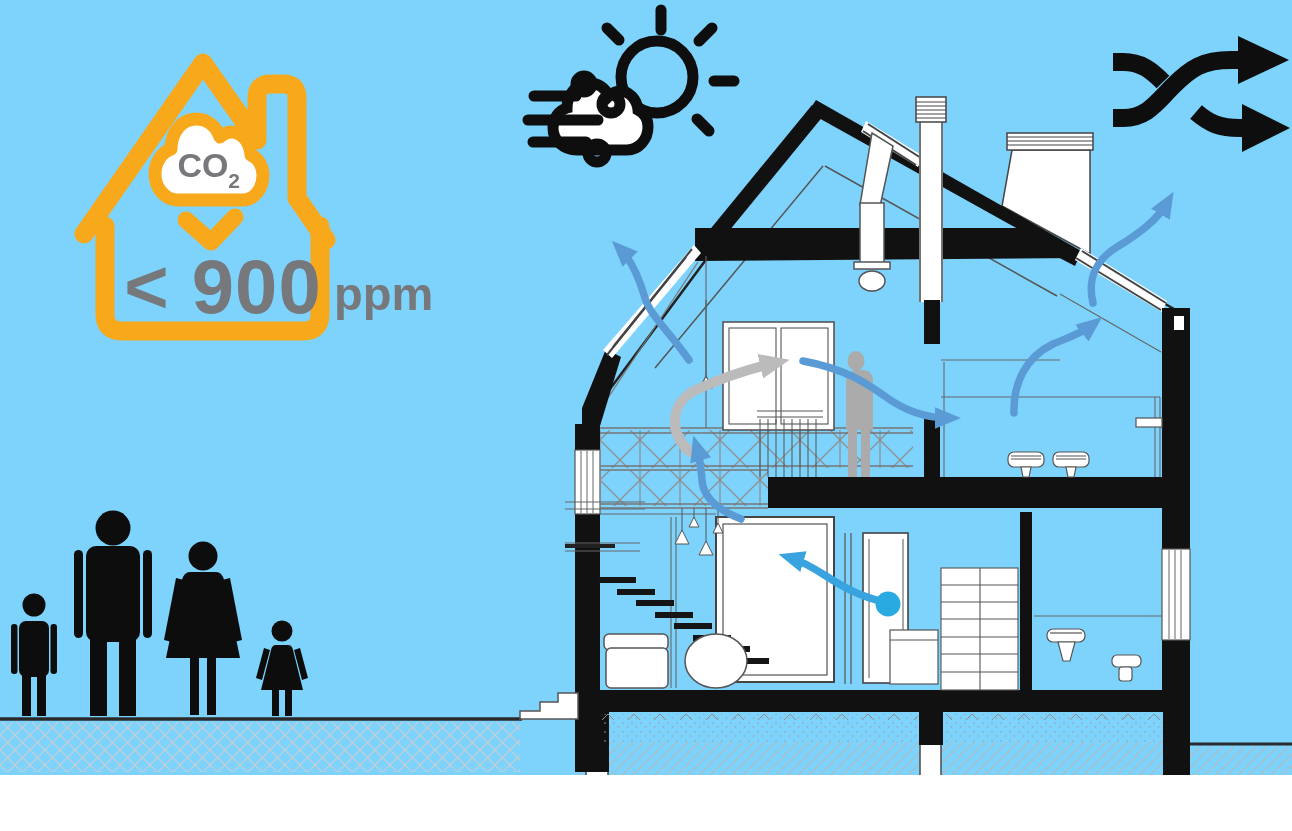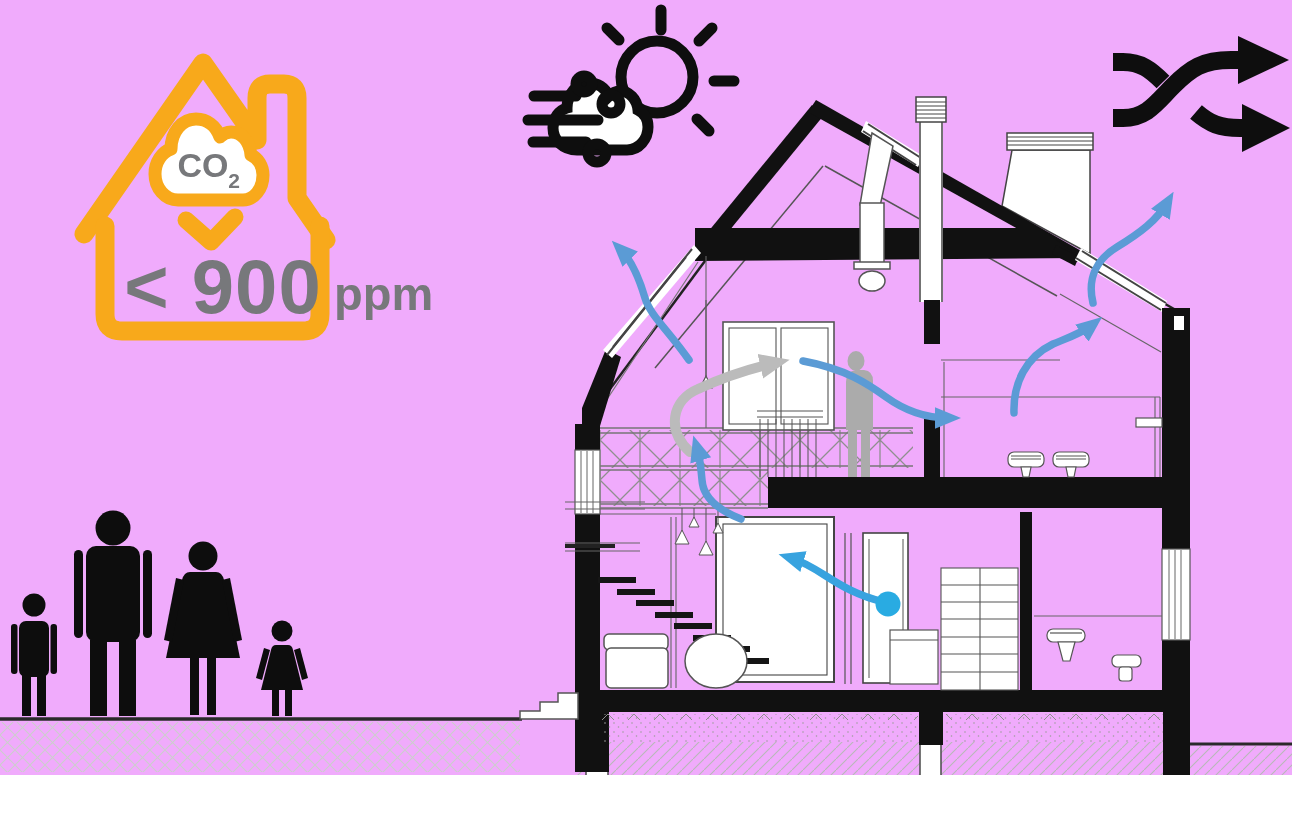--- a/index.html
+++ b/index.html
@@ -1,16 +1,16 @@
 <!DOCTYPE html>
 <html><head>
 <meta charset="utf-8">
 <style>
   html,body{margin:0;padding:0;background:#fff;}
-  #canvas{position:relative;width:1292px;height:775px;background:#f0abfc;overflow:hidden;
+  #canvas{position:relative;width:1292px;height:775px;background:#7dd3fc;overflow:hidden;
           font-family:"Liberation Sans", sans-serif;}
   #canvas svg{position:absolute;display:block;}
   svg text{font-family:"Liberation Sans", sans-serif;font-weight:700;}
 </style>
 </head>
 <body>
 
 <div id="canvas">
 
   <svg style="left:0;top:0;width:1292px;height:831px" viewBox="0 0 1292 831">

